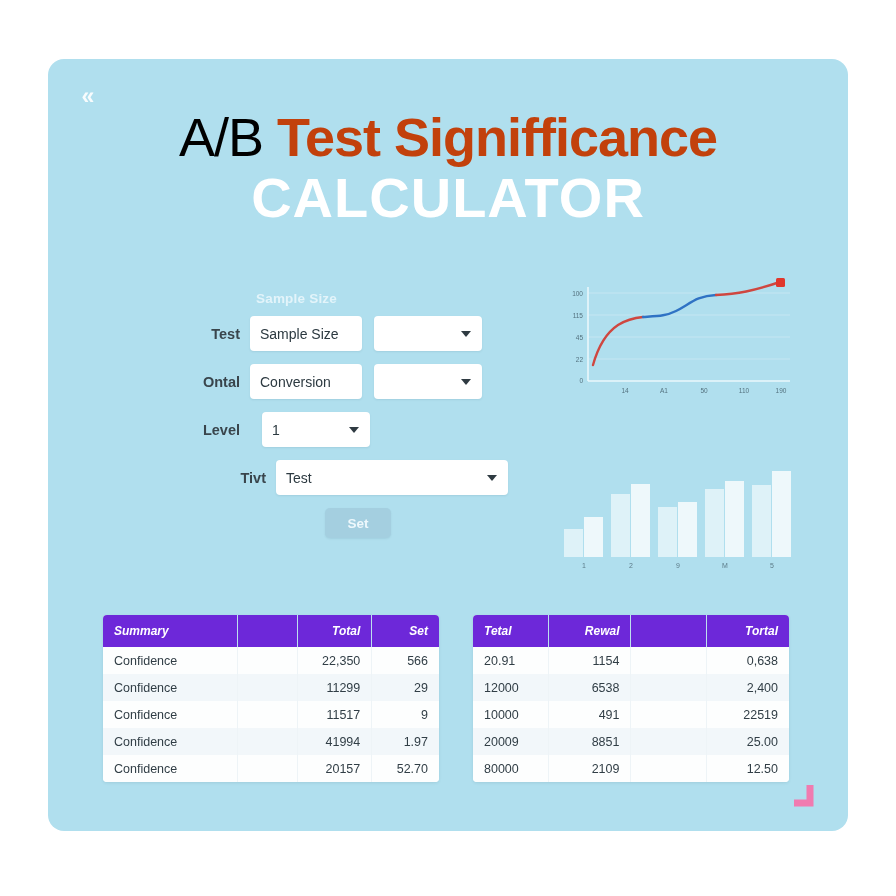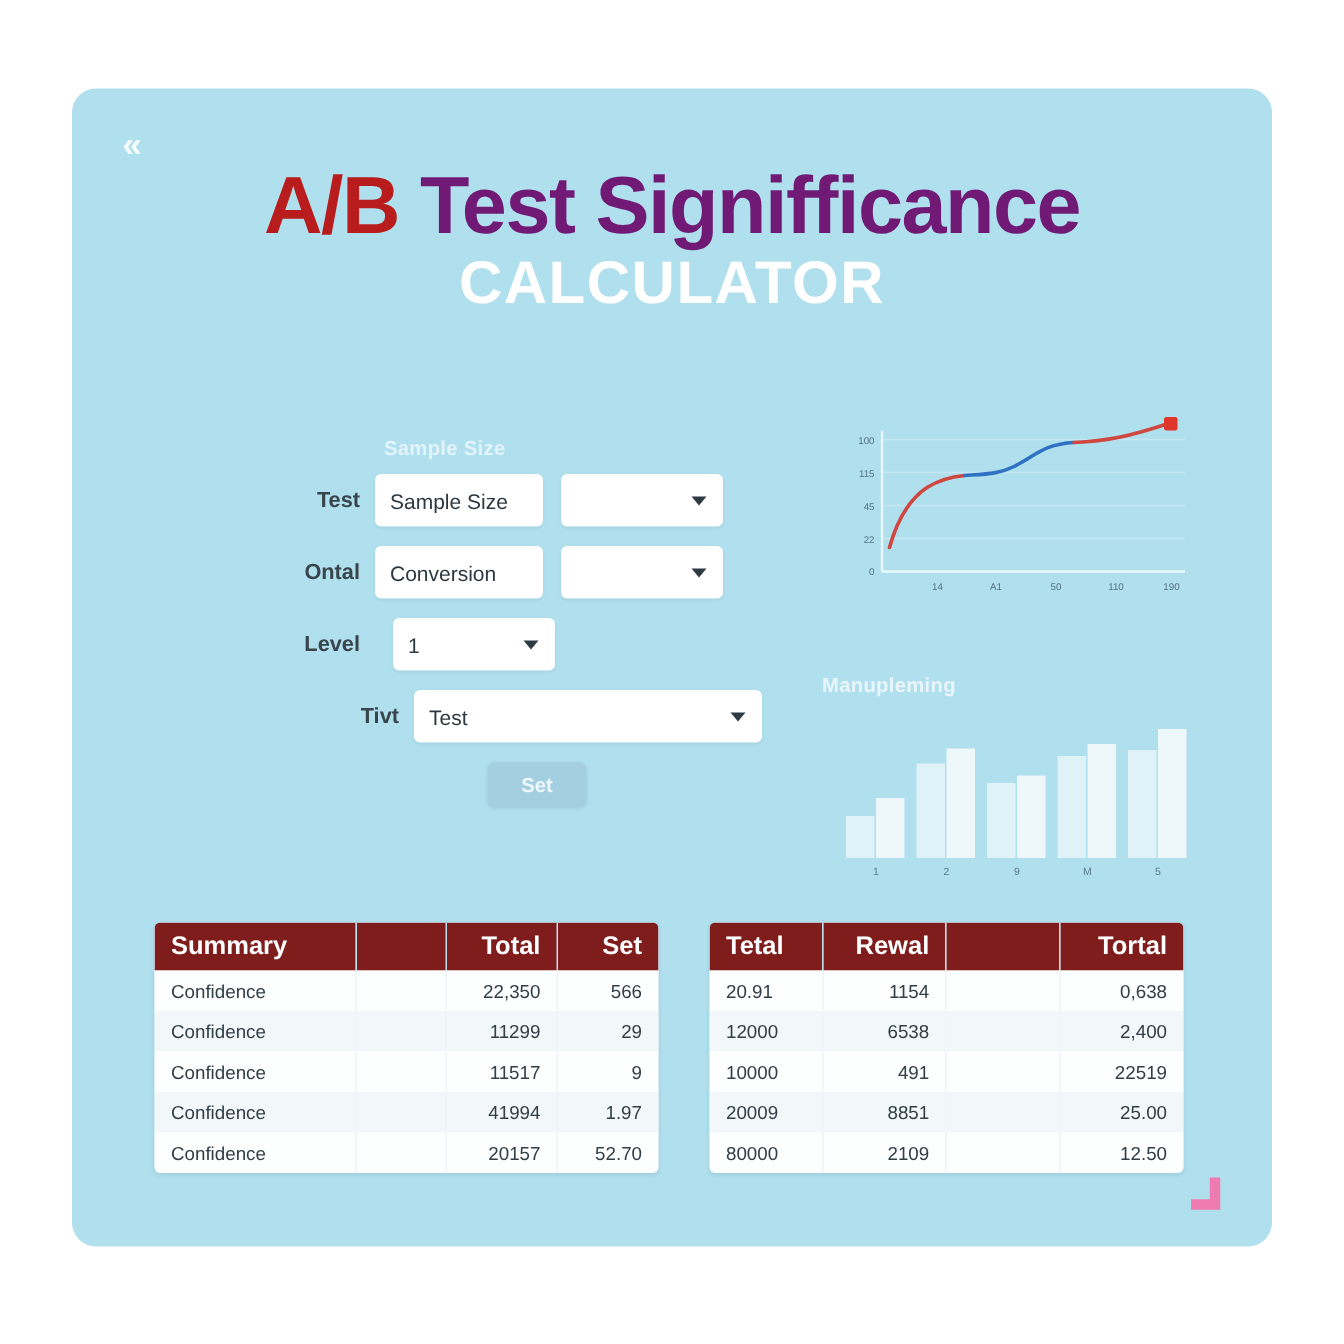--- a/index.html
+++ b/index.html
@@ -37,29 +37,29 @@
   
   .title-block {
     position: absolute;
     left: 0; top: 50px;
     width: 100%;
     text-align: center;
     line-height: 1.04;
   }
   .title-line1 { font-size: 54px; letter-spacing: -1px; }
   .title-light {
-    color: #b91c1c;
+    color: #000000;
+    font-weight: 400;
+  }
+  .title-bold {
+    color: #c2410c;
     font-weight: 700;
   }
-  .title-bold {
-    color: #701a75;
-    font-weight: 700;
-  }
   .title-line2 {
-    font-size: 40px;
+    font-size: 56px;
     color: #ffffff;
     font-weight: 700;
     letter-spacing: 1px;
     margin-top: 4px;
     text-align: center;
   }
 
   
   .form-area {
     position: absolute;
@@ -174,29 +174,30 @@
     border-collapse: collapse;
     border-radius: 4px;
     overflow: hidden;
     font-size: 12.5px;
     background: #fbfdfe;
     box-shadow: 0 1px 3px rgba(40,80,100,.12);
   }
   #summary-table { left: 55px; top: 556px; width: 336px; }
   #results-table { left: 425px; top: 556px; width: 316px; }
   .data-table thead th {
-    background: #7f1d1d;
+    background: #6d28d9;
     color: #ffffff;
     font-weight: 600;
-    font-size: 17px;
+    font-size: 12px;
     height: 32px;
     padding: 0 11px;
     text-align: right;
     border-right: 1px solid #bde0ee;
     white-space: nowrap;
+    font-style: italic;
   }
   .data-table thead th:last-child { border-right: none; }
   .data-table thead th.left { text-align: left; }
   .data-table tbody td {
     height: 27px;
     padding: 0 11px;
     color: #313e46;
     text-align: right;
     border-right: 1px solid #eef4f7;
     white-space: nowrap;
@@ -303,21 +304,20 @@
       <path d="M45,90 C50,72 58,58 70,50 C78,45 85,43 95,42" fill="none" stroke="#cf4740" stroke-width="2.4" stroke-linecap="round"></path>
 
       <path d="M95,42 C110,41 118,41 128,36 C142,29 148,21 168,20" fill="none" stroke="#2f72c4" stroke-width="2.4" stroke-linecap="round"></path>
 
       <path d="M168,20 C190,19 205,16 232,7" fill="none" stroke="#cf4740" stroke-width="2.4" stroke-linecap="round"></path>
       <rect x="228" y="3" width="9" height="9" rx="1.5" fill="#e0372c"></rect>
     </svg>
   </div>
 
   <div class="bar-chart-wrap">
-    <div class="chart-heading">Manupleming</div>
     <svg class="bar-chart-svg" width="248" height="112" viewBox="0 0 248 112">
       <g>
 
         <rect x="16" y="70" width="19" height="28" fill="#eaf6fa" opacity=".80"></rect>
         <rect x="36" y="58" width="19" height="40" fill="#f3fafc" opacity=".92"></rect>
 
         <rect x="63" y="35" width="19" height="63" fill="#eaf6fa" opacity=".80"></rect>
         <rect x="83" y="25" width="19" height="73" fill="#f3fafc" opacity=".92"></rect>
 
         <rect x="110" y="48" width="19" height="50" fill="#eaf6fa" opacity=".80"></rect>

